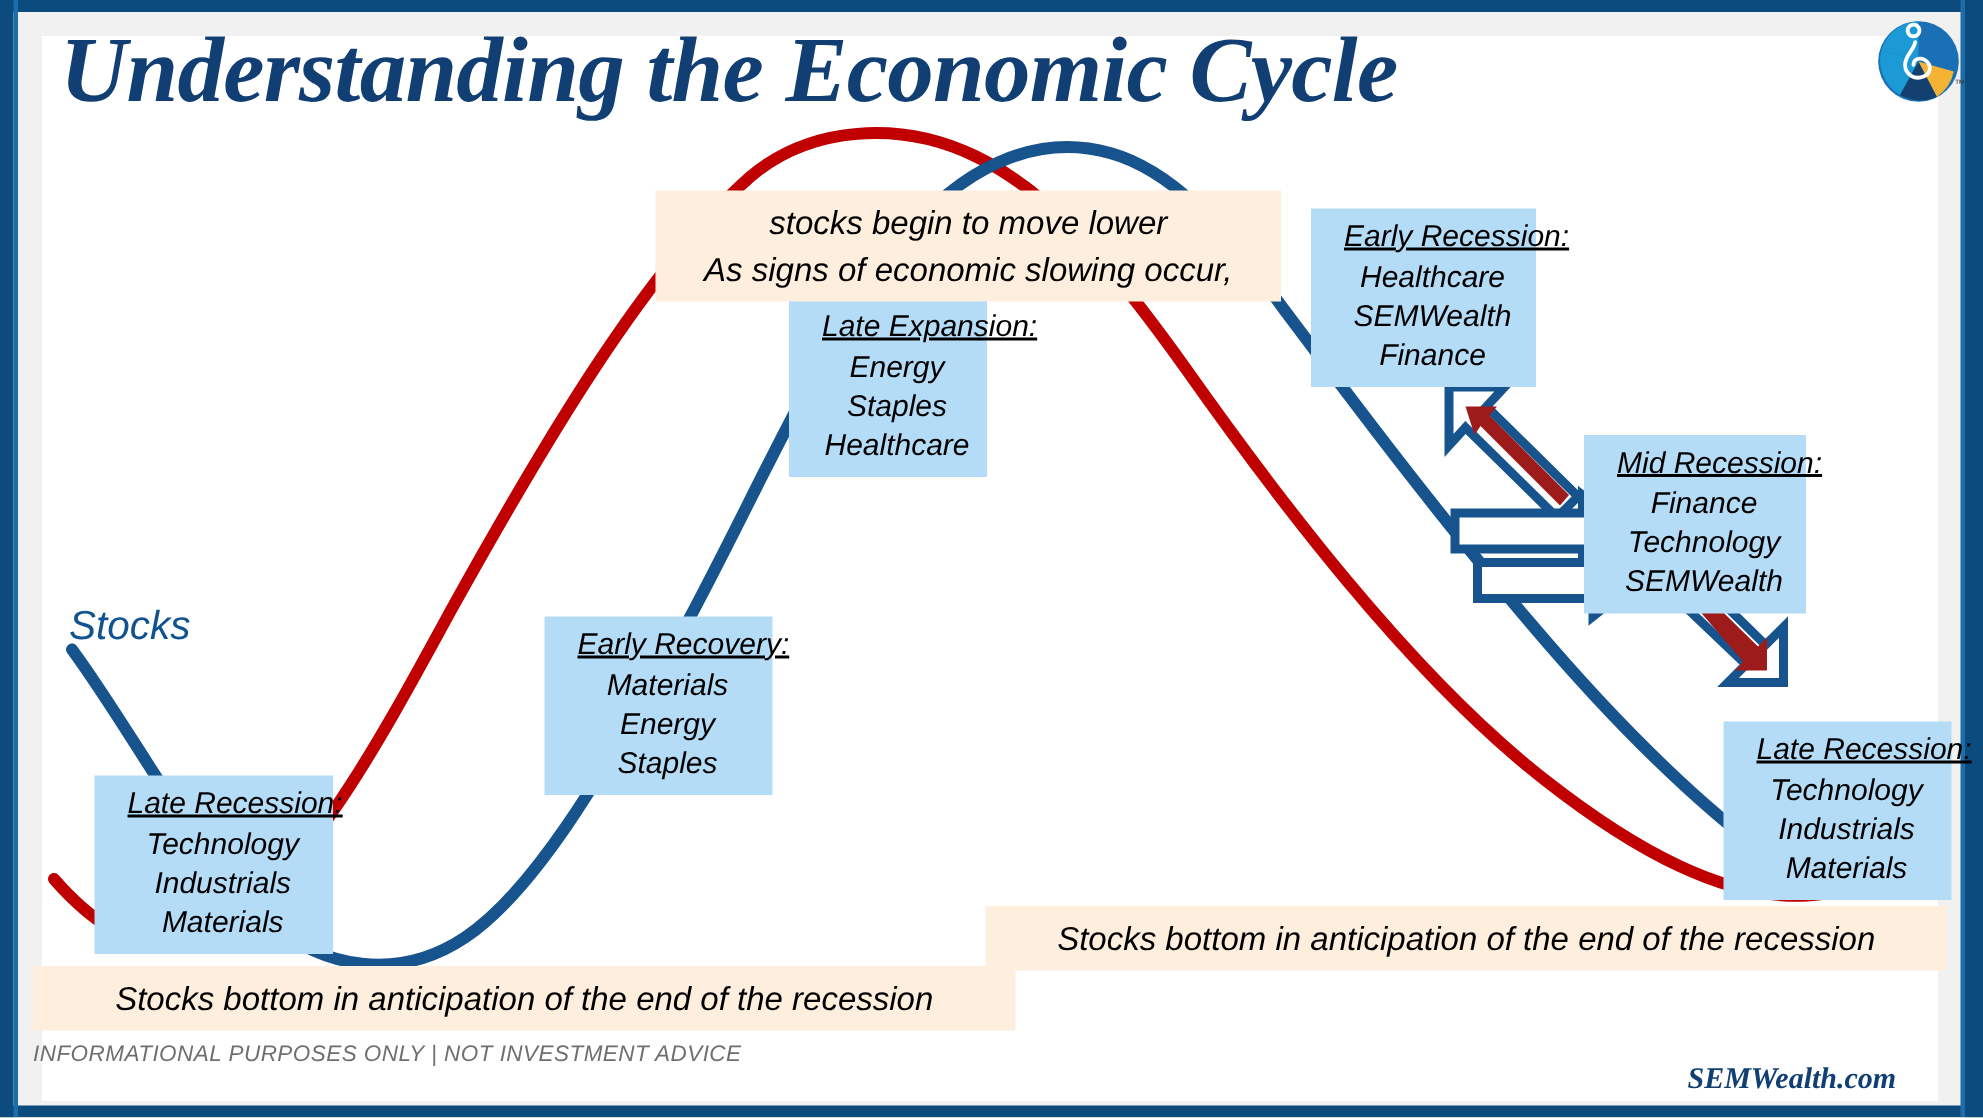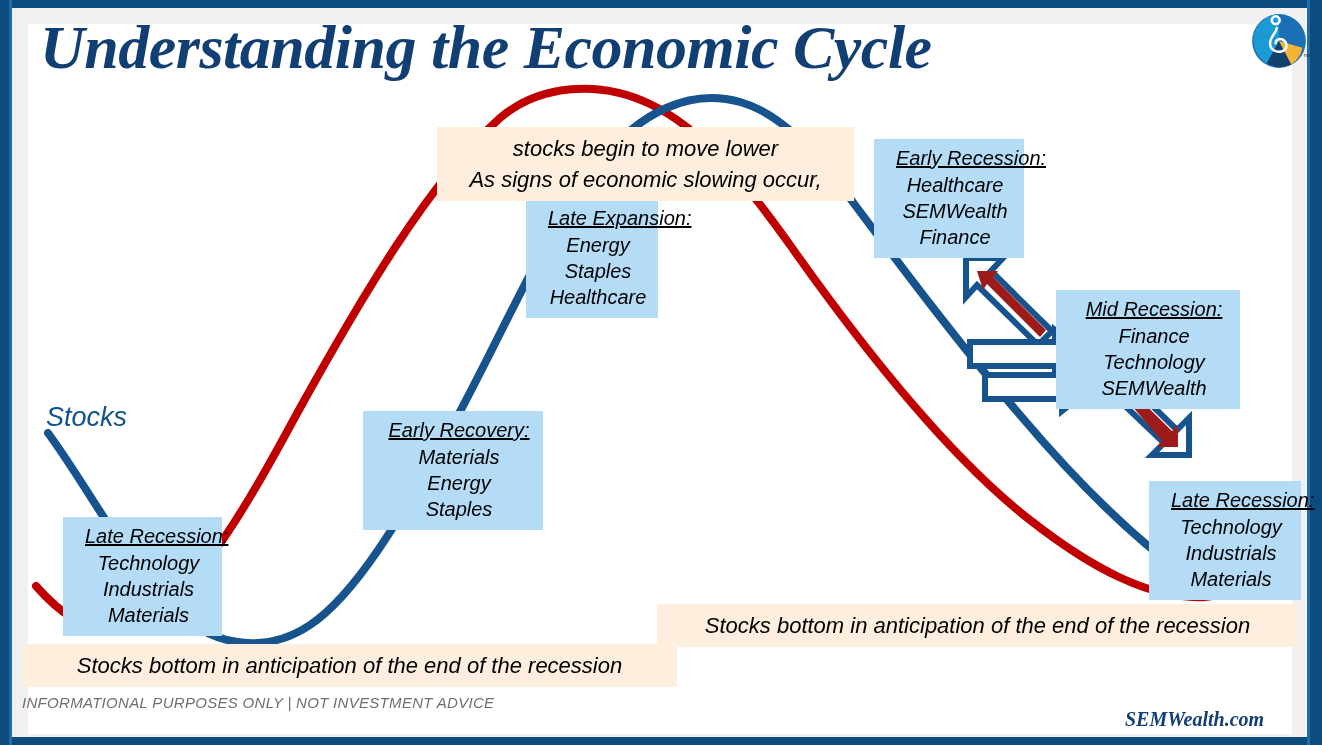--- a/index.html
+++ b/index.html
@@ -242,42 +242,42 @@
 
   <div class="curve-label label-economy">Stocks</div>
 
   <div class="sector-box" style="left:63px; top:517px; width:159px;">
     <div class="sb-title">Late Recession:</div>
     <div class="sb-item">Technology</div>
     <div class="sb-item">Industrials</div>
     <div class="sb-item">Materials</div>
   </div>
 
-  <div class="sector-box" style="left:363px; top:411px; width:180px;">
+  <div class="sector-box" style="left:363px; top:411px; width:152px;">
     <div class="sb-title">Early Recovery:</div>
     <div class="sb-item">Materials</div>
     <div class="sb-item">Energy</div>
     <div class="sb-item">Staples</div>
   </div>
 
   <div class="sector-box" style="left:526px; top:199px; width:132px;">
     <div class="sb-title">Late Expansion:</div>
     <div class="sb-item">Energy</div>
     <div class="sb-item">Staples</div>
     <div class="sb-item">Healthcare</div>
   </div>
 
   <div class="sector-box" style="left:874px; top:139px; width:150px;">
     <div class="sb-title">Early Recession:</div>
     <div class="sb-item">Healthcare</div>
     <div class="sb-item">SEMWealth</div>
     <div class="sb-item">Finance</div>
   </div>
 
-  <div class="sector-box" style="left:1056px; top:290px; width:184px;">
+  <div class="sector-box" style="left:1056px; top:290px; width:148px;">
     <div class="sb-title">Mid Recession:</div>
     <div class="sb-item">Finance</div>
     <div class="sb-item">Technology</div>
     <div class="sb-item">SEMWealth</div>
   </div>
 
   <div class="sector-box" style="left:1149px; top:481px; width:152px;">
     <div class="sb-title">Late Recession:</div>
     <div class="sb-item">Technology</div>
     <div class="sb-item">Industrials</div>

